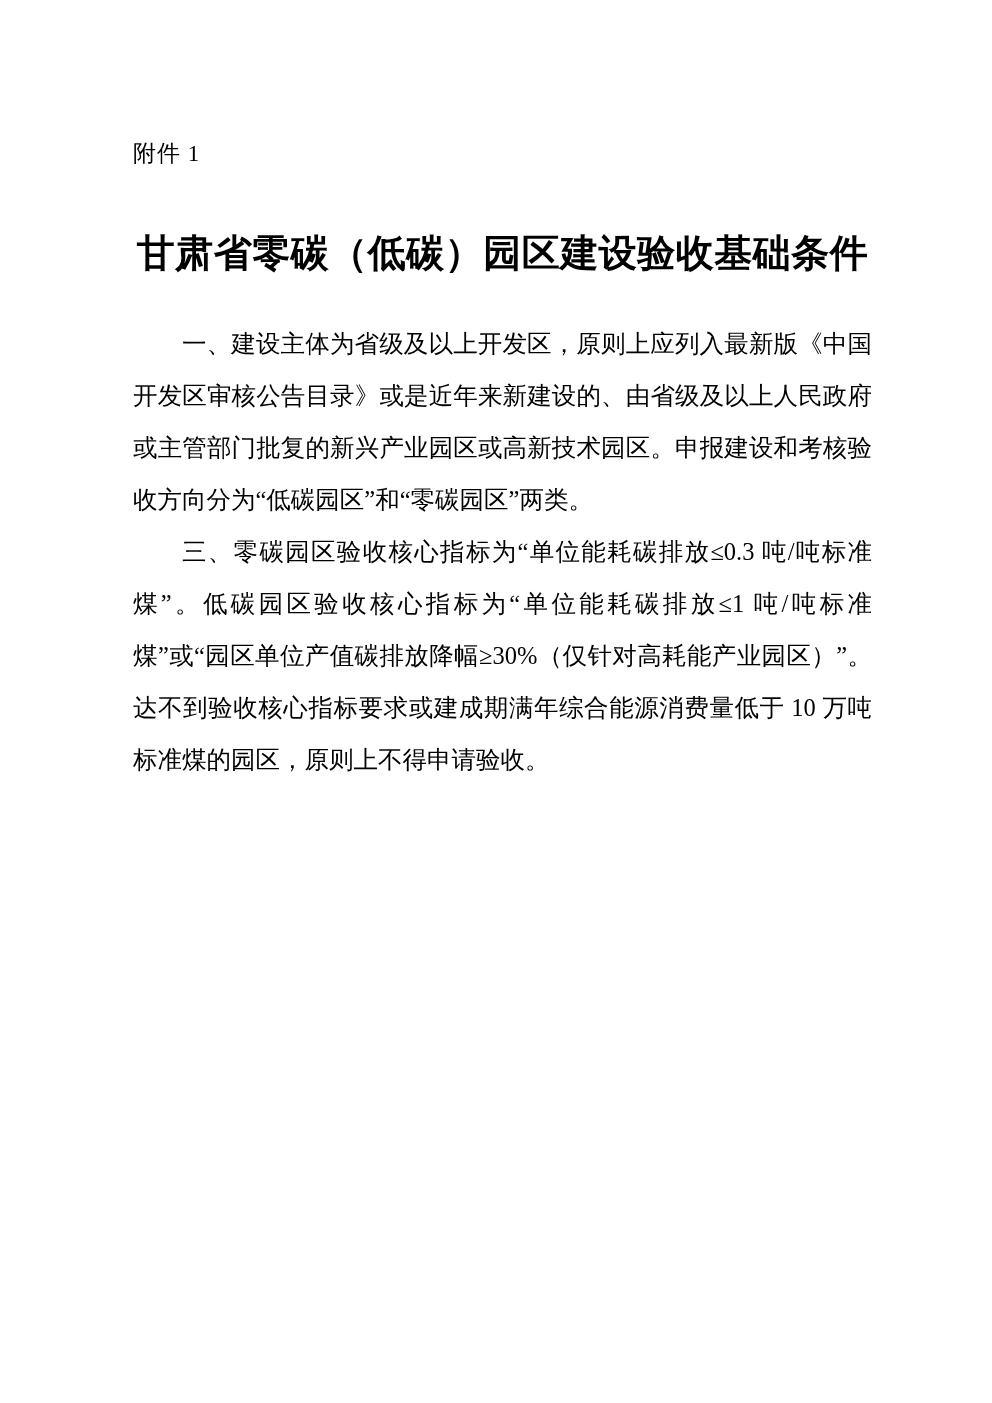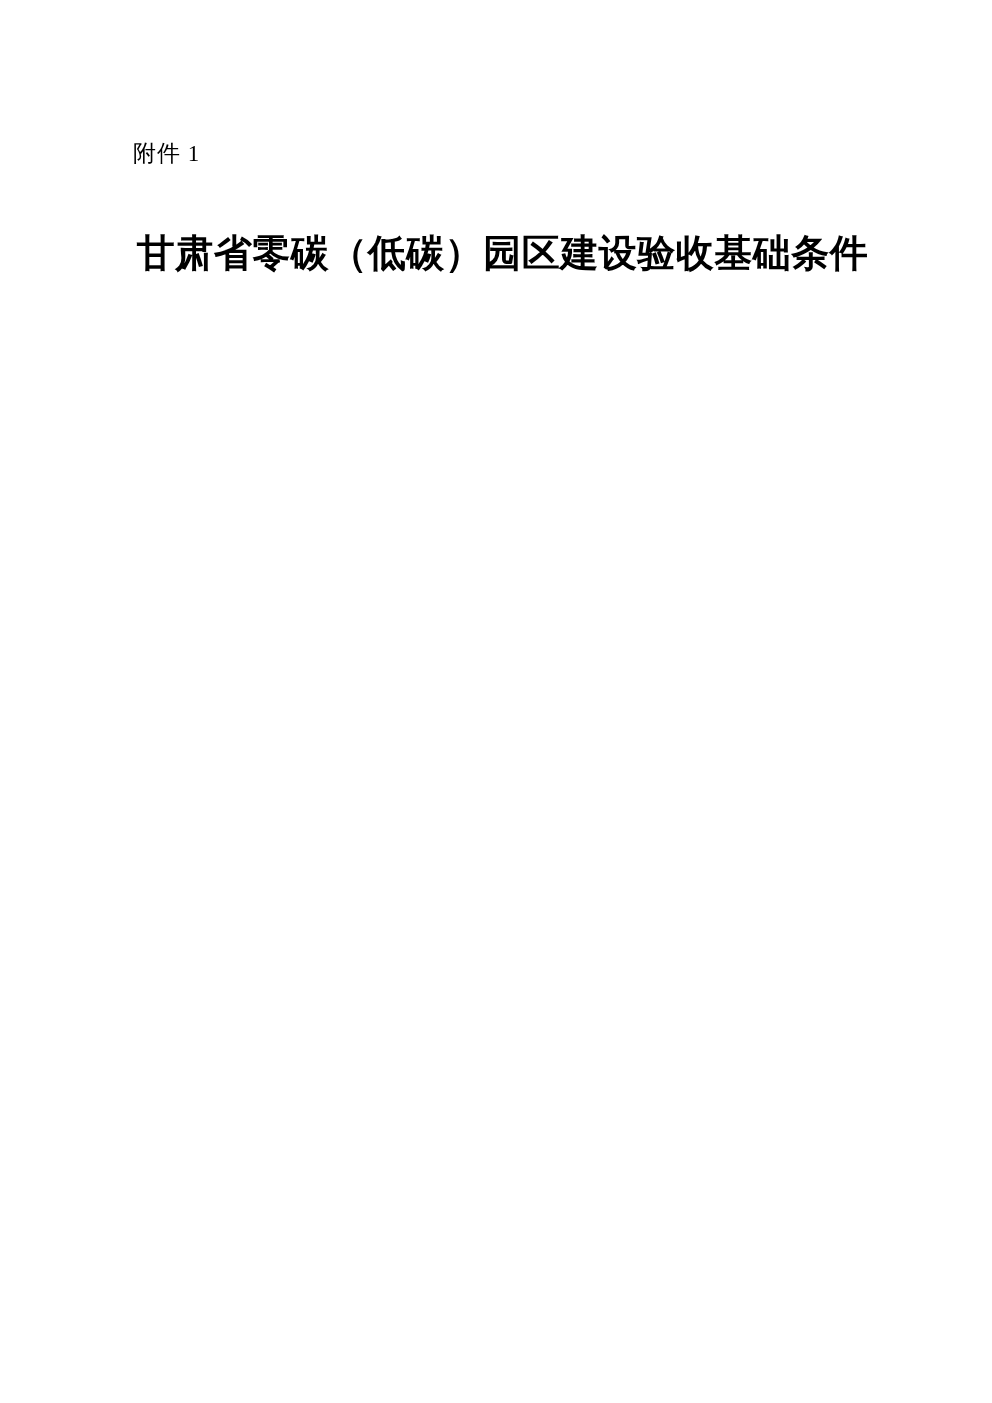--- a/index.html
+++ b/index.html
@@ -50,14 +50,16 @@
 </style>
 </head>
 <body>
 
 <div class="page">
   <div class="attachment-label">附件 1</div>
 
   <h1 class="doc-title">甘肃省零碳（低碳）园区建设验收基础条件</h1>
 
   <div class="body-text">
+    <p>一、建设主体为省级及以上开发区，原则上应列入最新版《中国开发区审核公告目录》或是近年来新建设的、由省级及以上人民政府或主管部门批复的新兴产业园区或高新技术园区。申报建设和考核验收方向分为“低碳园区”和“零碳园区”两类。</p>
+    <p>三、零碳园区验收核心指标为“单位能耗碳排放≤0.3 吨/吨标准煤”。低碳园区验收核心指标为“单位能耗碳排放≤1 吨/吨标准煤”或“园区单位产值碳排放降幅≥30%（仅针对高耗能产业园区）”。达不到验收核心指标要求或建成期满年综合能源消费量低于 10 万吨标准煤的园区，原则上不得申请验收。</p>
   </div>
 </div>
 
 </body></html>

